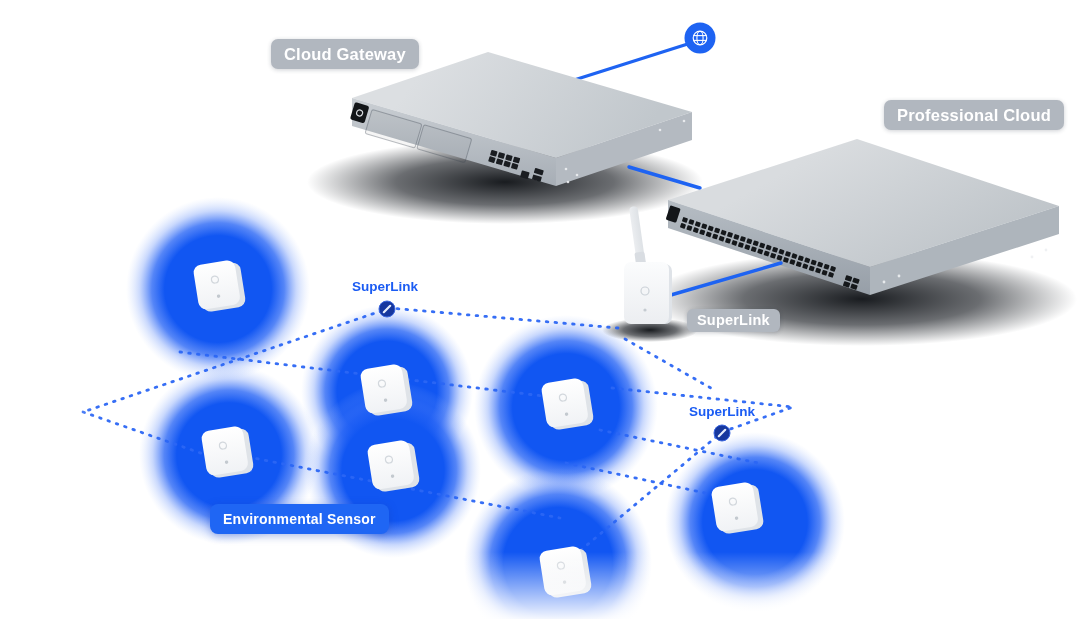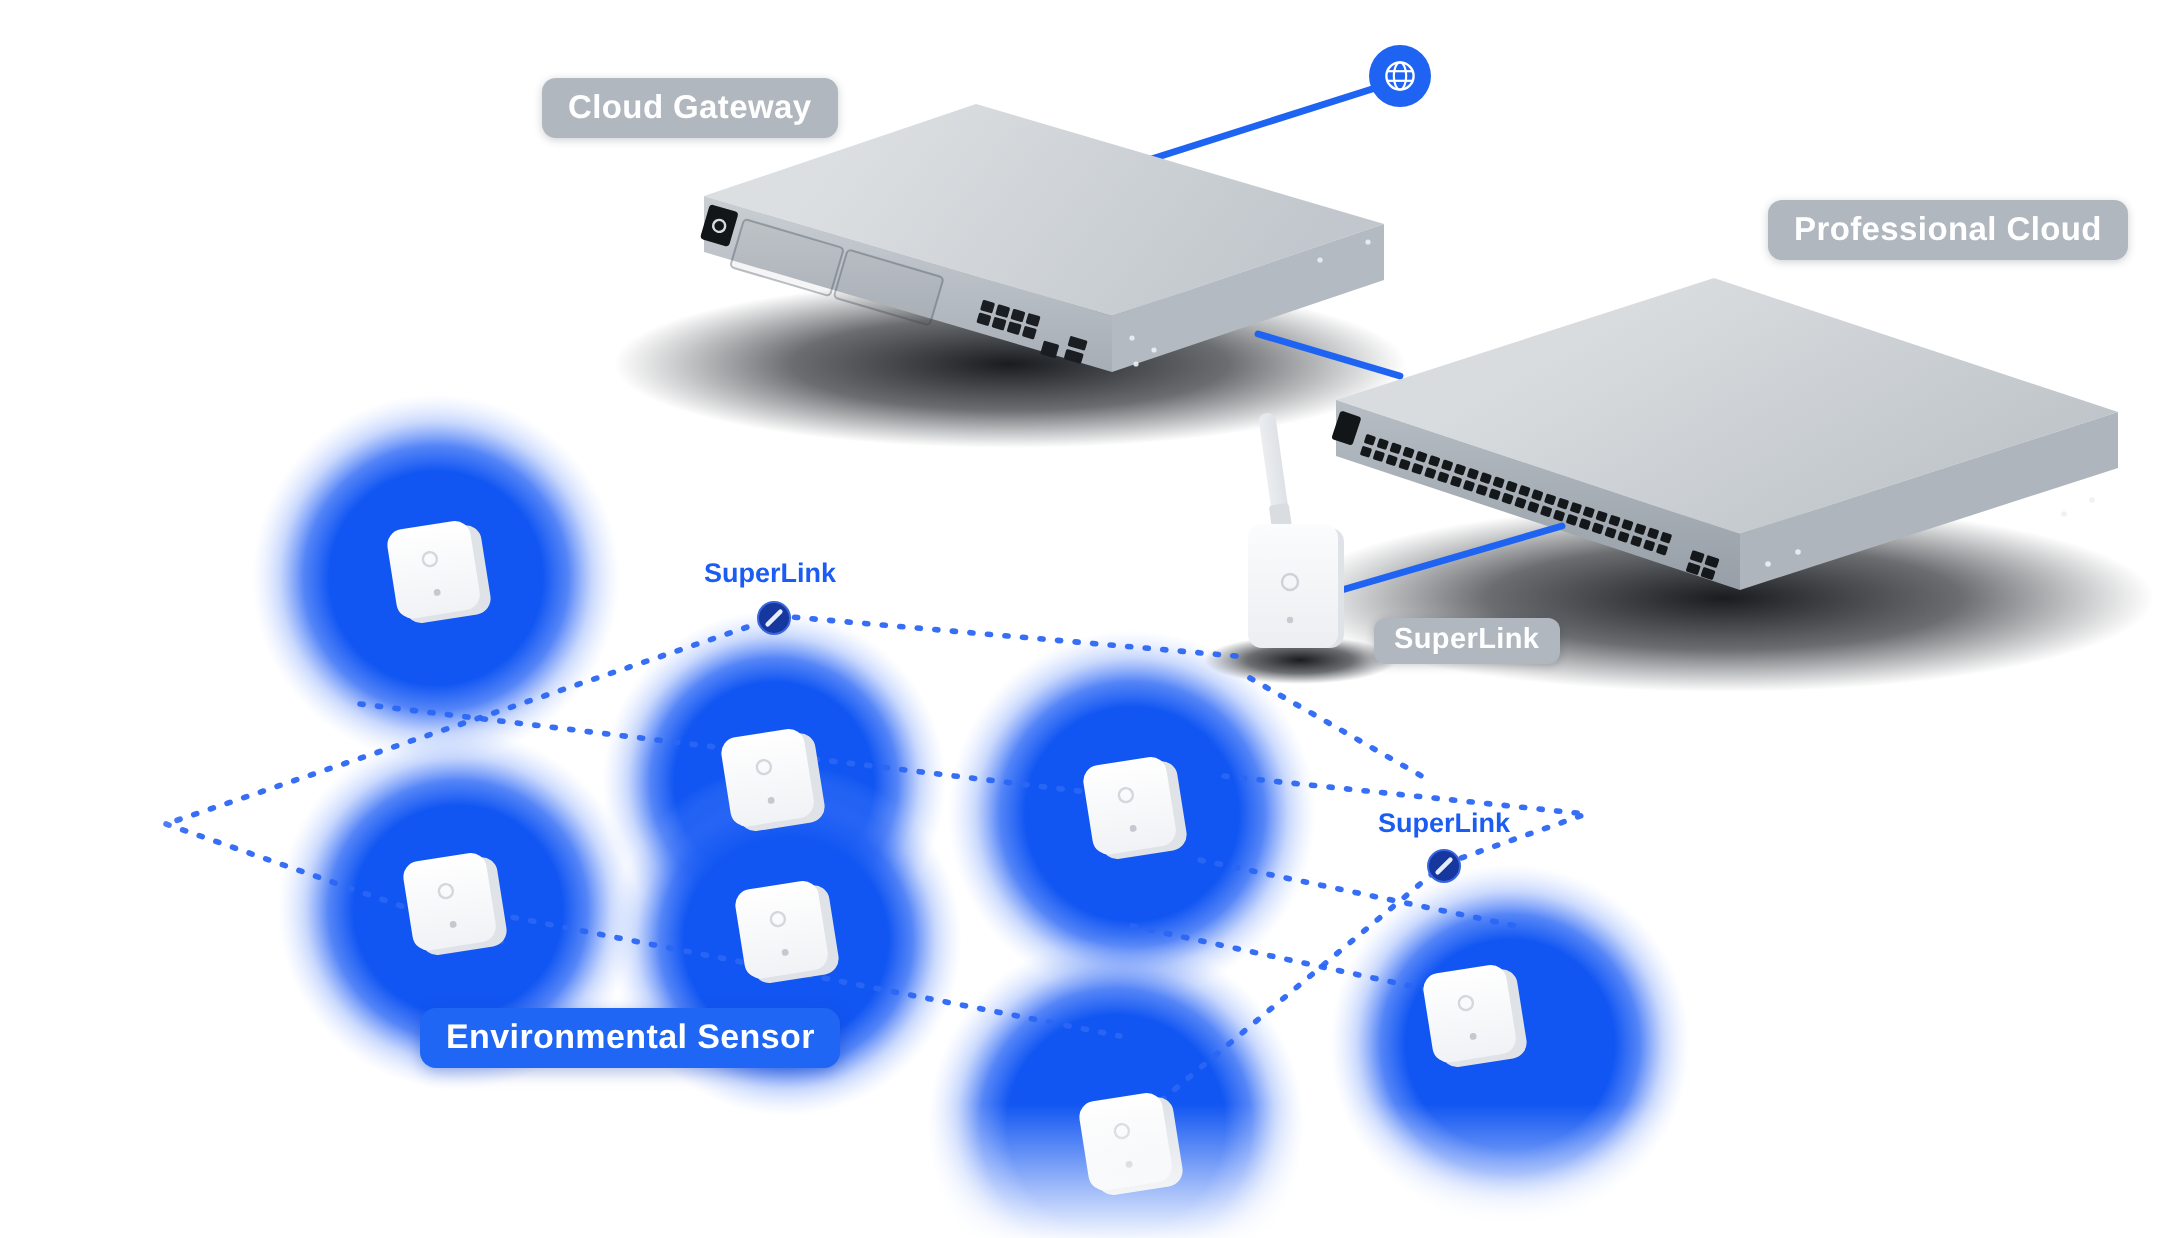--- a/index.html
+++ b/index.html
@@ -3,21 +3,21 @@
 <meta charset="utf-8">
 <style>
   html,body{margin:0;padding:0;background:#fff;}
   .stage{position:relative;width:1080px;height:619px;background:#fff;overflow:hidden;
          font-family:"Liberation Sans",sans-serif;}
   .stage svg{position:absolute;left:0;top:0;}
   .badge{position:absolute;color:var(--badge-text,#fff);font:600 16.5px/20px "Liberation Sans",sans-serif;
          padding:5px 13px;border-radius:7px;white-space:nowrap;letter-spacing:.2px;}
   .badge.gray{background:var(--badge-gray,#b1b7bf);box-shadow:0 1px 4px rgba(30,40,60,.22);}
   .badge.small{font-size:14.5px;line-height:17px;padding:3px 10px;border-radius:6px;}
-  .badge.blue{background:var(--badge-blue,#1f66f4);font-weight:700;font-size:17px;
+  .badge.blue{background:var(--badge-blue,#1f66f4);font-weight:700;font-size:14px;
               box-shadow:0 2px 8px rgba(20,60,180,.35);border-radius:8px;}
   .linktext{position:absolute;color:var(--link-blue,#1b5cf3);font:600 13.5px/14px "Liberation Sans",sans-serif;
             white-space:nowrap;}
   .solid-link{stroke:var(--accent,#1e63f2);stroke-width:3.4;stroke-linecap:round;fill:none;}
   .dash-link{stroke:var(--dash,#2b66f4);stroke-width:2.8;stroke-linecap:round;fill:none;
              stroke-dasharray:1.6 7.2;opacity:.95;}
 </style>
 </head>
 <body>
 

